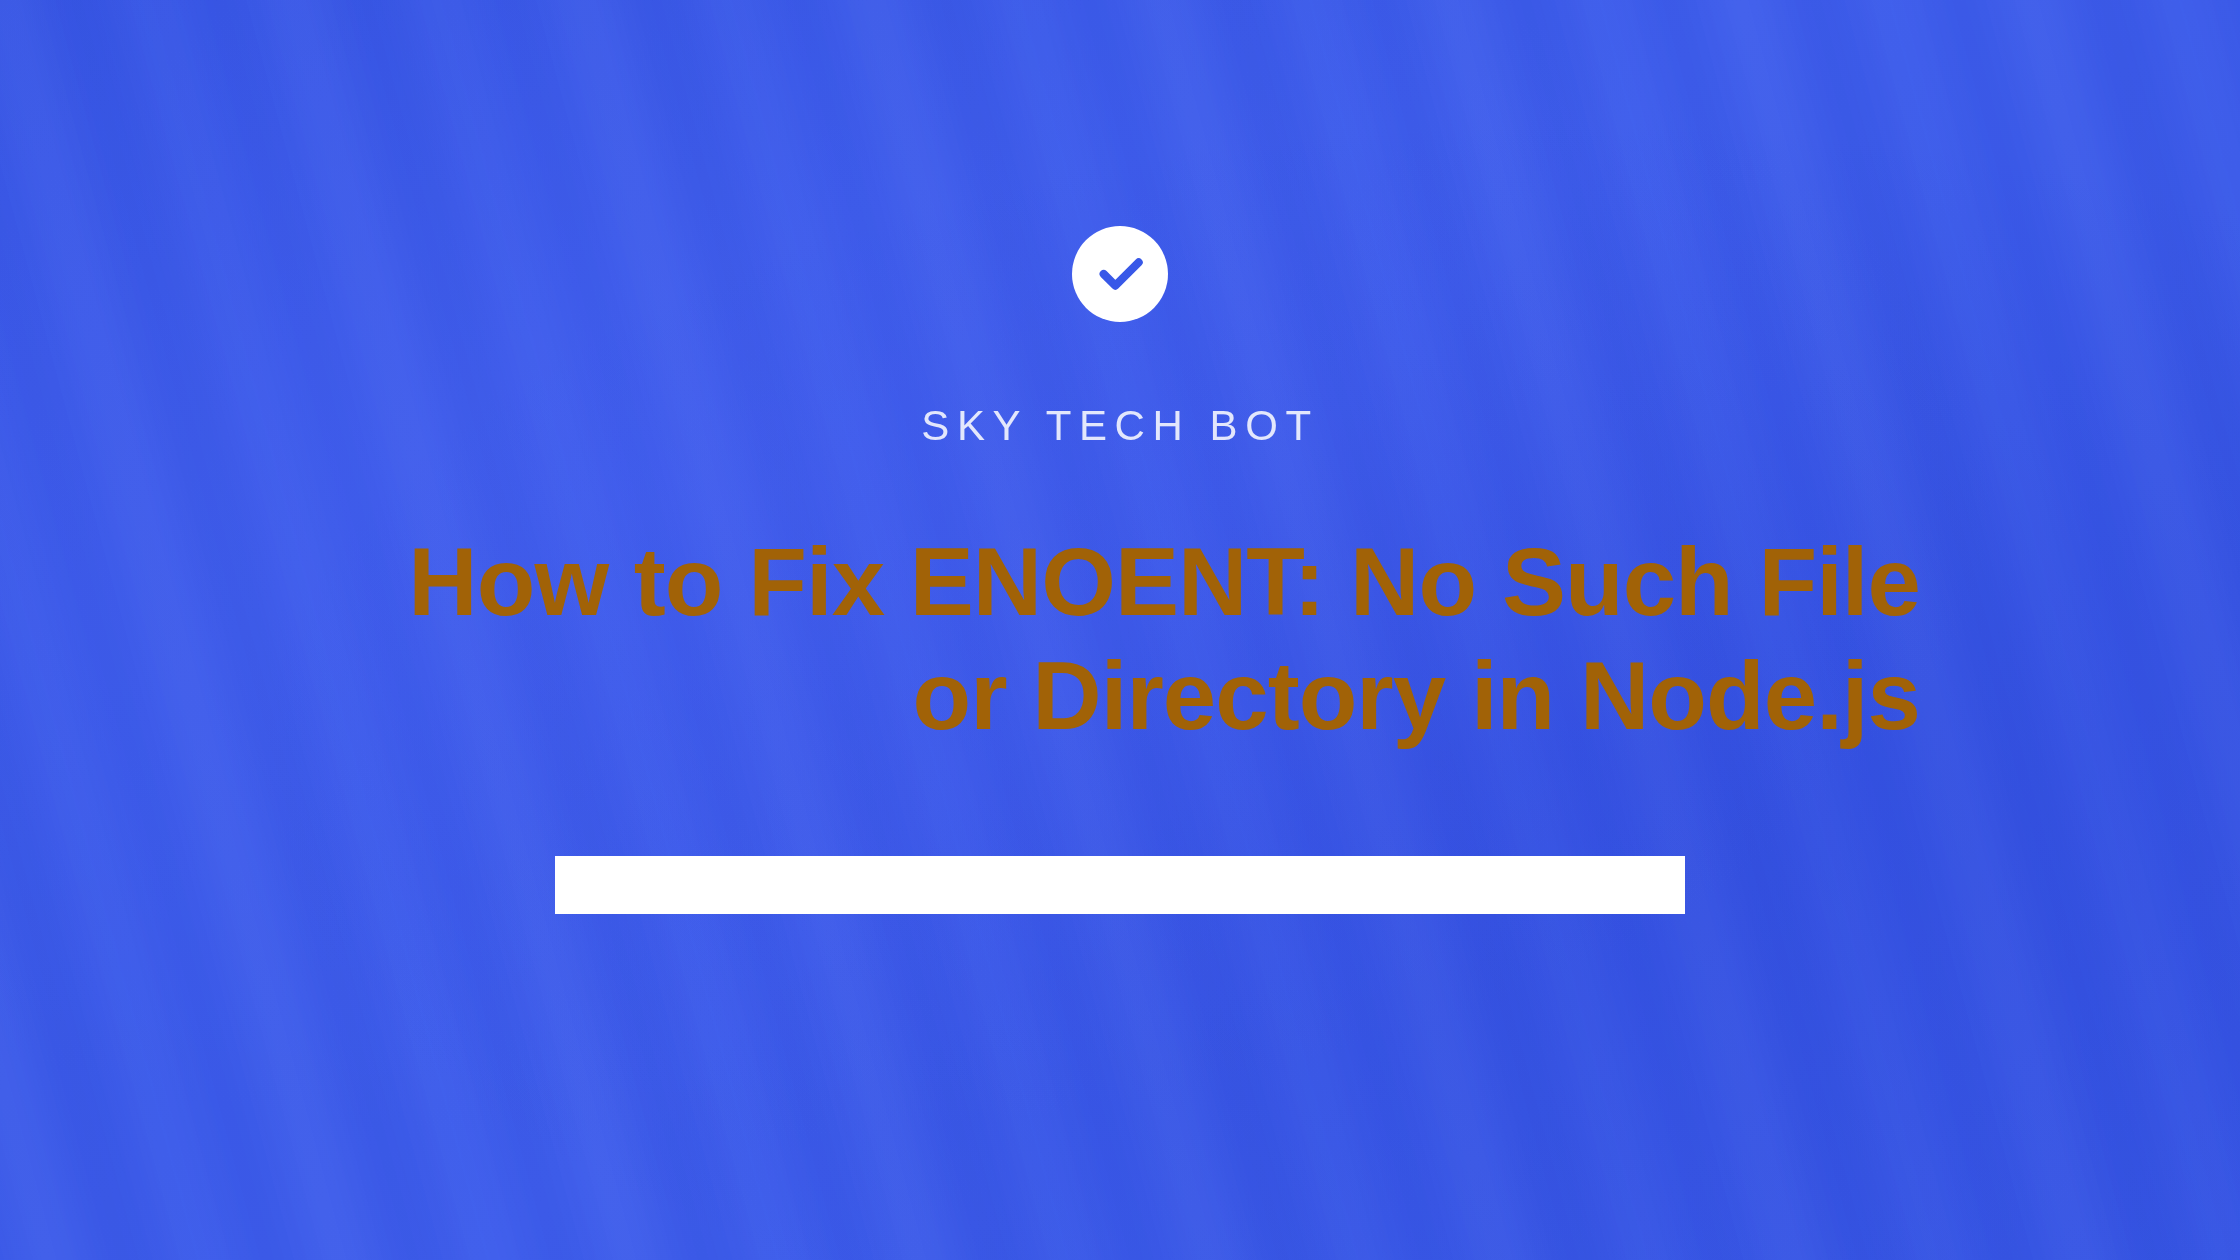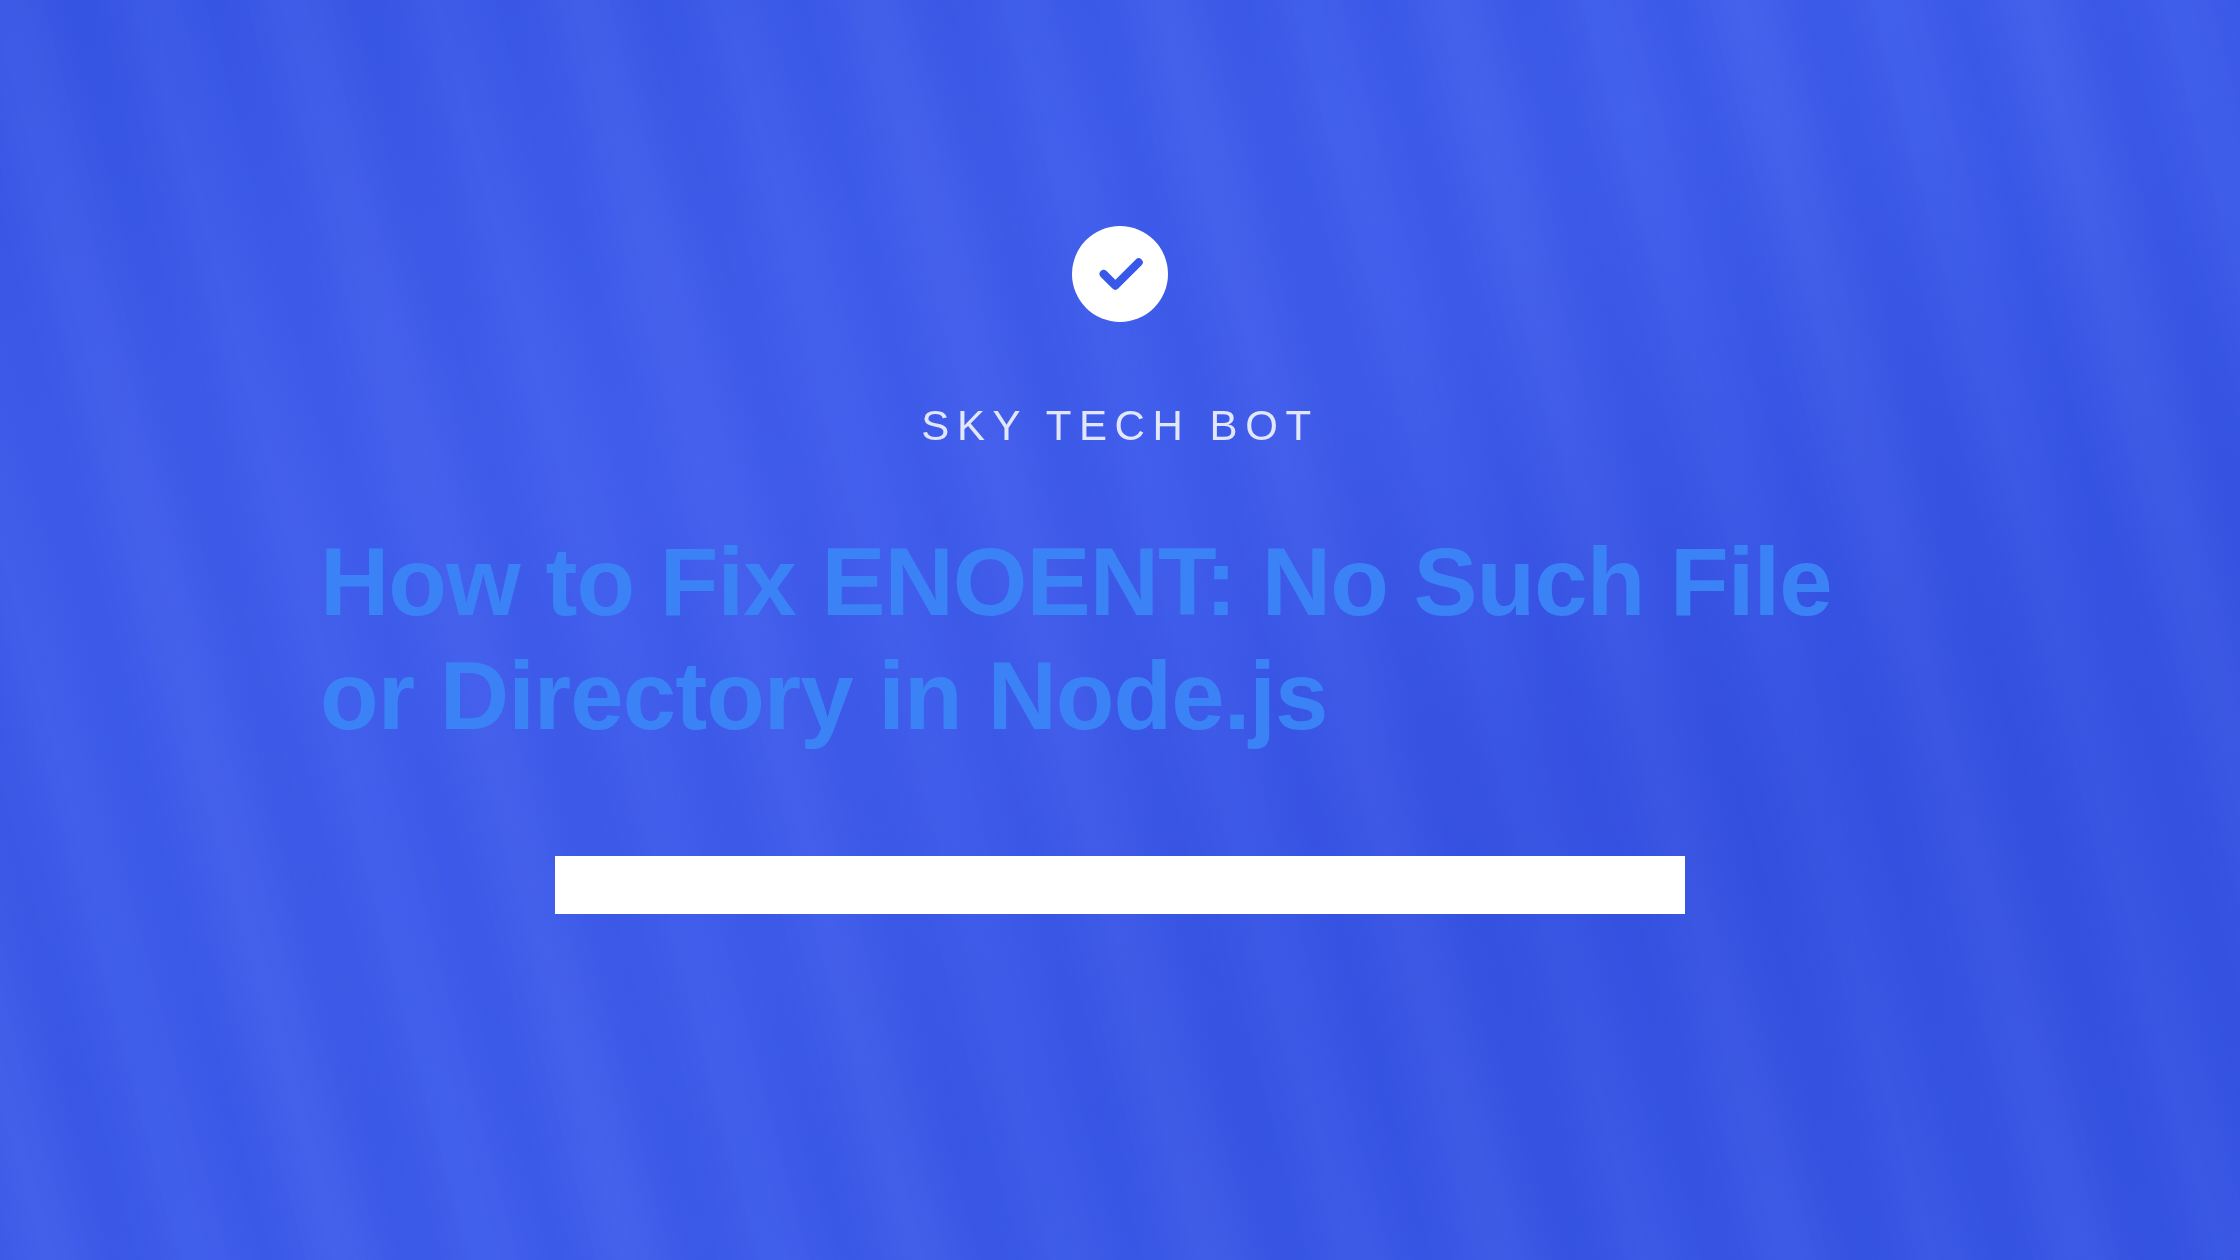--- a/index.html
+++ b/index.html
@@ -90,25 +90,25 @@
     .eyebrow {
       color: rgba(255, 255, 255, 0.85);
       font-size: 42px;
       font-weight: 400;
       letter-spacing: 0.18em;
       text-align: center;
       margin-bottom: 75px;
     }
 
     .title {
-      color: #3b82f6;
+      color: #a16207;
       font-size: 96px;
       font-weight: 600;
       line-height: 1.18;
-      text-align: left;
+      text-align: right;
       max-width: 1600px;
       margin-bottom: 104px;
       letter-spacing: -0.01em;
     }
 
     .underline {
       width: 1130px;
       height: 58px;
       background: #ffffff;
     }

